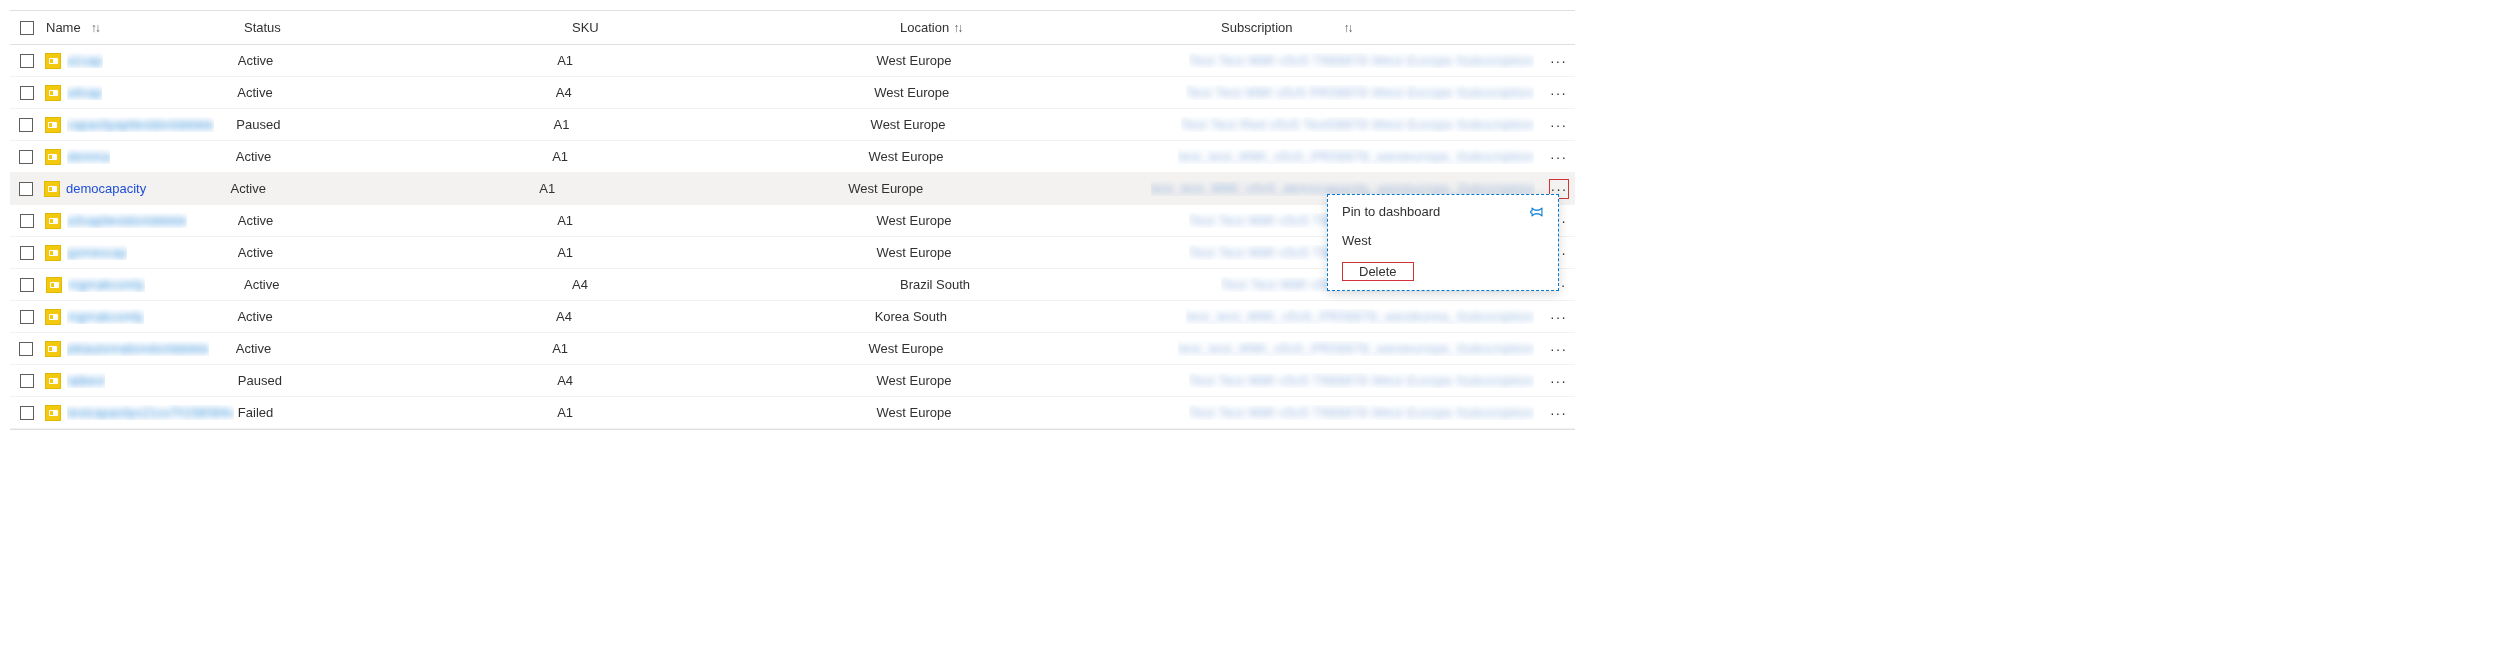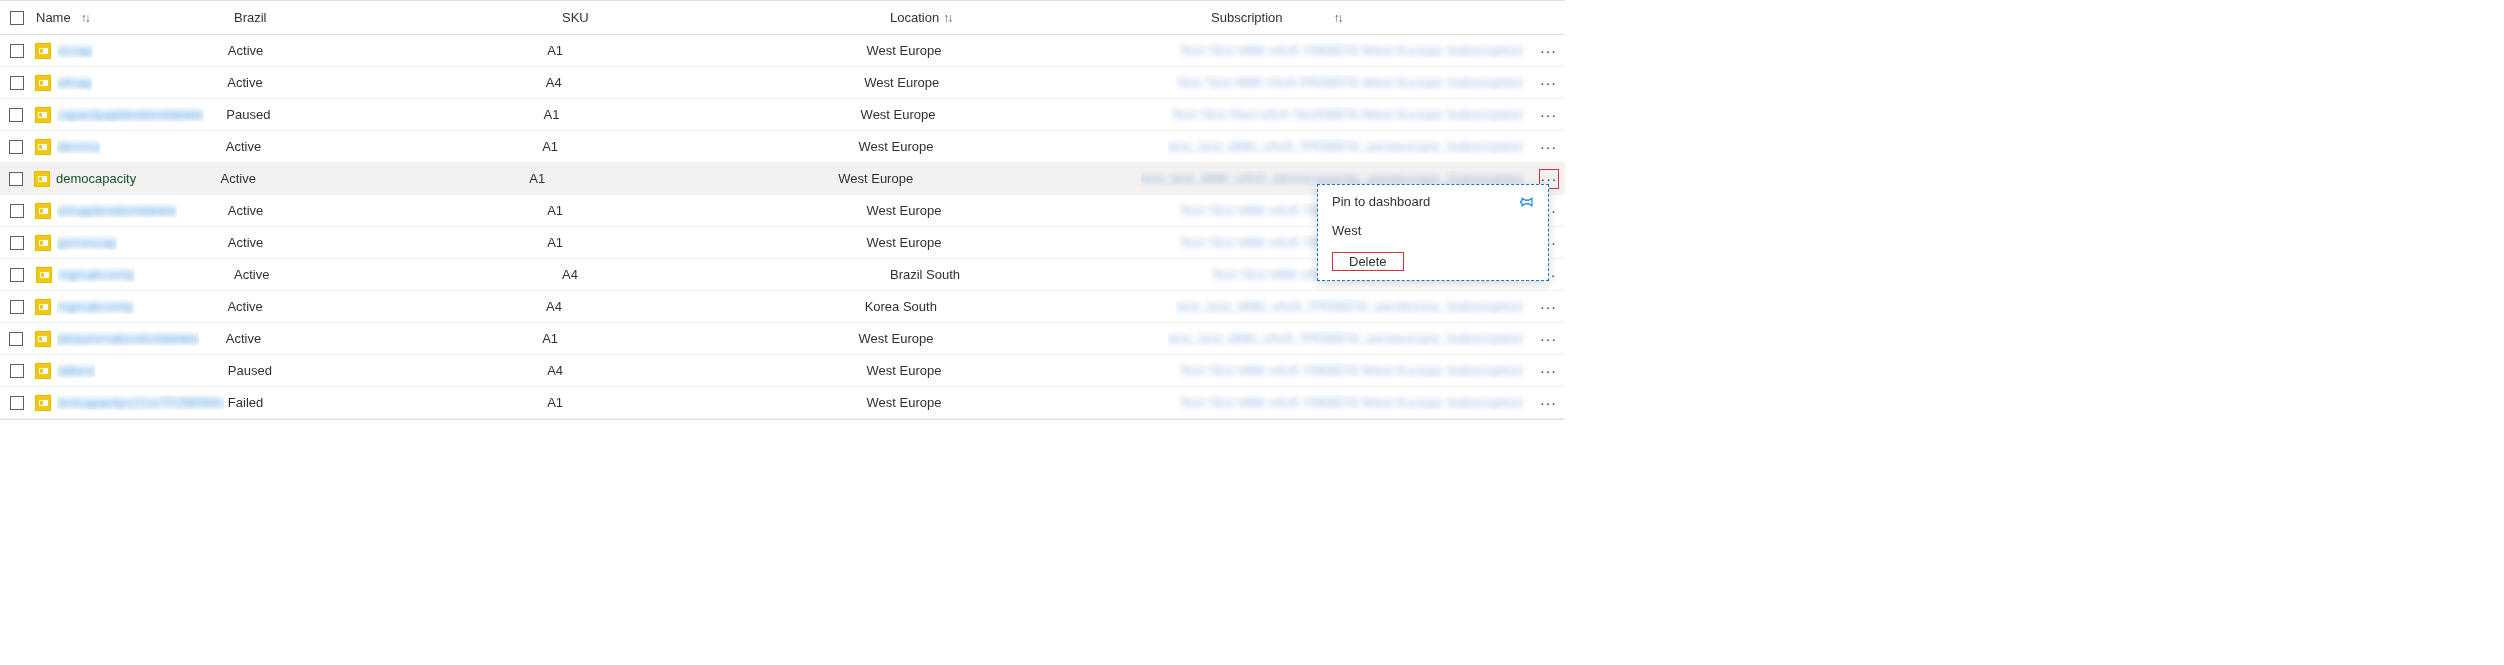--- a/index.html
+++ b/index.html
@@ -12,48 +12,48 @@
     .col-name { width: 200px; display: flex; align-items: center; gap: 6px; padding-left: 2px; }
     .col-status { width: 328px; }
     .col-sku { width: 328px; }
     .col-location { width: 321px; }
     .col-sub { flex: 1; padding-right: 8px; display: flex; align-items: center; gap: 47px; }
     .col-more { width: 34px; display: flex; align-items: center; justify-content: center; }
     .chk { width: 14px; height: 14px; border: 1px solid #605e5c; background: #fff; display: inline-block; }
     .res-icon { width: 16px; height: 16px; background: #f2c811; border: 1px solid #e0b900; display: inline-flex; align-items: center; justify-content: center; }
     .res-icon-inner { width: 9px; height: 6px; background: #fff; border-radius: 1px; position: relative; }
     .res-icon-inner::after { content: ""; position: absolute; left: 1px; top: 1px; width: 3px; height: 4px; background: #f2c811; }
-    .link { color: #14532d; cursor: pointer; }
+    .link { color: #1d4ed8; cursor: pointer; }
     .blurred { color: transparent; text-shadow: 0 0 6px rgba(0,120,212,0.85); user-select: none; white-space: nowrap; overflow: hidden; }
     .blurred-sub { color: transparent; text-shadow: 0 0 6px rgba(60,120,200,0.55); user-select: none; white-space: nowrap; overflow: hidden; letter-spacing: 0.5px; }
     .sort-arrows { font-size: 12px; color: #605e5c; margin-left: 4px; letter-spacing: -2px; }
     .hdr-cell { display: flex; align-items: center; }
     .more-btn { width: 20px; height: 20px; display: flex; align-items: center; justify-content: center; cursor: pointer; font-size: 14px; color: #323130; letter-spacing: 1px; }
     .more-btn.highlighted { border: 1.5px solid #d13438; }
     .context-menu { position: absolute; top: 184px; right: 16px; width: 232px; background: #fff; border: 1px dashed #0078d4; box-shadow: 0 3px 10px rgba(0,0,0,0.15); z-index: 10; padding: 2px 0; }
     .context-menu-item { display: flex; align-items: center; justify-content: space-between; padding: 7px 14px; cursor: pointer; font-size: 13px; }
     .context-menu-item.delete-highlight span { border: 1.5px solid #d13438; padding: 1px 16px; }
     .pin-icon { width: 14px; height: 14px; }
-    .container { position: relative; width: 1565px; margin: 0; }
+    .container { position: relative; width: 1565px; margin: 10px; }
   </style>
 </head>
 <body>
 
 <div class="container">
   <div class="table">
     <div class="row header">
       <div class="col-check">
         <span class="chk"></span>
       </div>
       <div class="col-name hdr-cell">
         <span>Name</span>
         <span class="sort-arrows">↑↓</span>
       </div>
       <div class="col-status hdr-cell">
-        <span>Brazil</span>
+        <span>Status</span>
       </div>
       <div class="col-sku hdr-cell">
         <span>SKU</span>
       </div>
       <div class="col-location hdr-cell">
         <span>Location</span>
         <span class="sort-arrows">↑↓</span>
       </div>
       <div class="col-sub hdr-cell">
         <span>Subscription</span>

